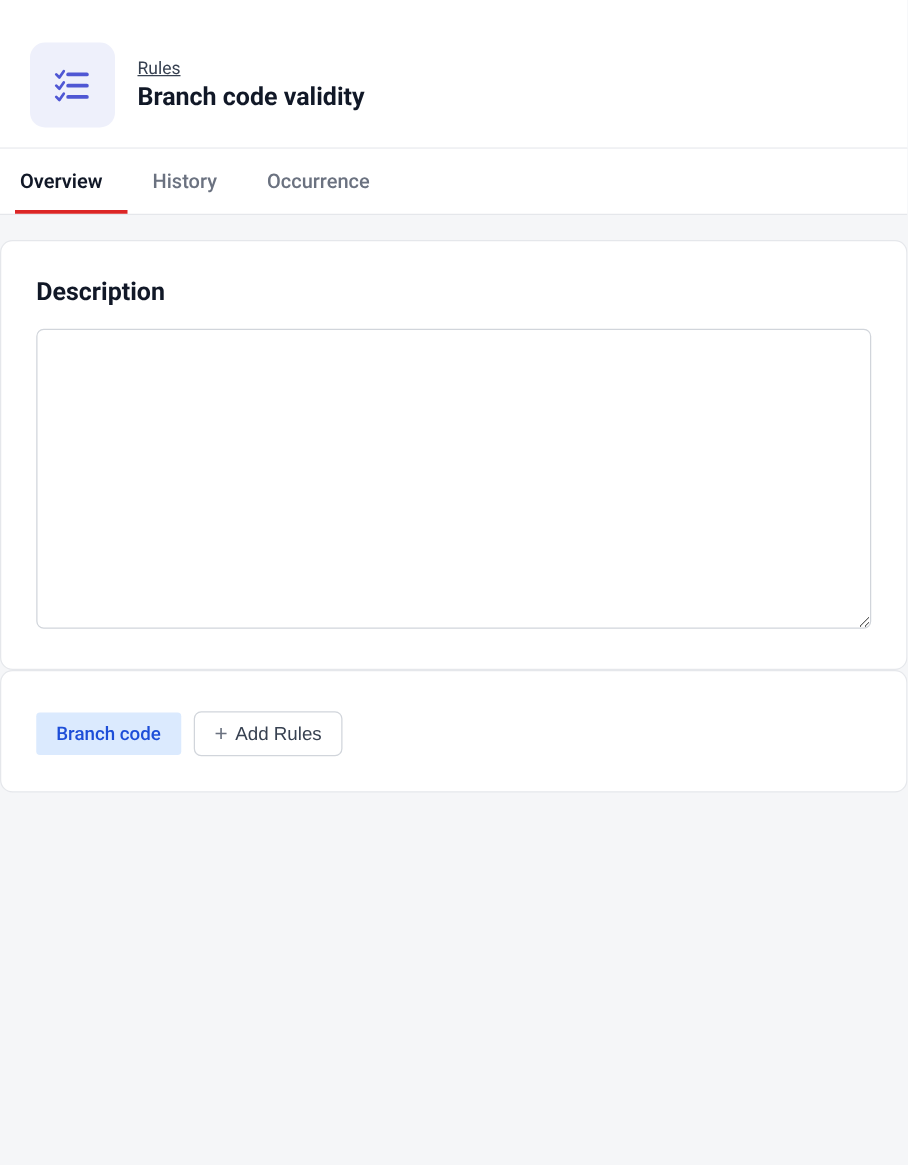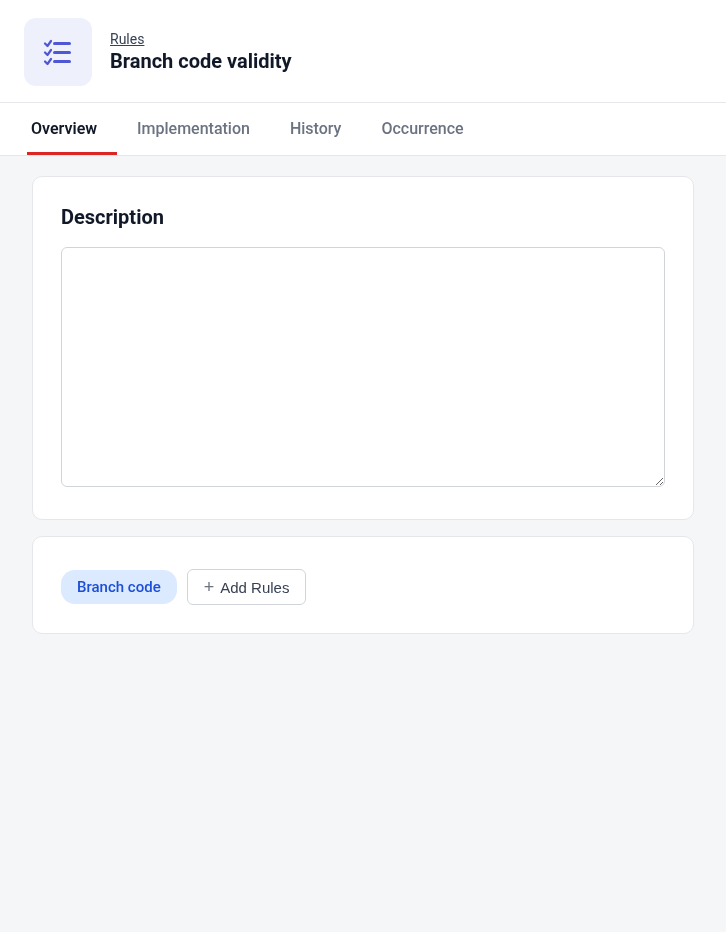--- a/index.html
+++ b/index.html
@@ -12,21 +12,21 @@
       font-family: -apple-system, BlinkMacSystemFont, 'Segoe UI', Roboto, sans-serif;
       background: #f5f6f8;
       width: 726px;
       min-height: 932px;
       color: #1a1a2e;
     }
 
     
     .header {
       background: #ffffff;
-      padding: 18px 24px 16px 24px;
+      padding: 34px 24px 16px 24px;
       display: flex;
       align-items: center;
       gap: 18px;
       border-bottom: 1px solid #e5e7eb;
     }
 
     .header-icon {
       width: 68px;
       height: 68px;
       background: #eef0fb;
@@ -60,21 +60,21 @@
       font-weight: 700;
       color: #111827;
       line-height: 1.2;
     }
 
     
     .tabs-bar {
       background: #ffffff;
       display: flex;
       gap: 0;
-      padding: 0 27px;
+      padding: 0 12px;
       border-bottom: 1px solid #e5e7eb;
     }
 
     .tab {
       padding: 16px 20px 14px 20px;
       font-size: 16px;
       font-weight: 500;
       color: #6b7280;
       cursor: pointer;
       border-bottom: 3px solid transparent;
@@ -87,24 +87,23 @@
     }
 
     .tab.active {
       color: #111827;
       border-bottom: 3px solid #dc2626;
       font-weight: 600;
     }
 
     
     .main-content {
-      padding: 20px 32px;
+      padding: 20px 0;
       display: flex;
       flex-direction: column;
-      gap: 16px;
     }
 
     
     .card {
       background: #ffffff;
       border-radius: 10px;
       border: 1px solid #e5e7eb;
       padding: 28px 28px 28px 28px;
     }
 
@@ -136,21 +135,21 @@
       flex-wrap: wrap;
       gap: 10px;
       align-items: center;
       margin-top: 4px;
     }
 
     .term-badge {
       background: #dbeafe;
       color: #1d4ed8;
       padding: 8px 16px;
-      border-radius: 14px;
+      border-radius: 3px;
       font-size: 15px;
       font-weight: 500;
       cursor: pointer;
     }
 
     .add-term-btn {
       display: flex;
       align-items: center;
       gap: 6px;
       background: #ffffff;
@@ -188,21 +187,20 @@
     </svg>
   </div>
   <div class="header-text">
     <span class="breadcrumb">Rules</span>
     <span class="page-title">Branch code validity</span>
   </div>
 </div>
 
 <div class="tabs-bar">
   <div class="tab active">Overview</div>
-  <div class="tab">Implementation</div>
   <div class="tab">History</div>
   <div class="tab">Occurrence</div>
 </div>
 
 <div class="main-content">
 
   <div class="card">
     <div class="card-title">Description</div>
     <textarea class="description-textarea" placeholder="" style=""></textarea>
   </div>

